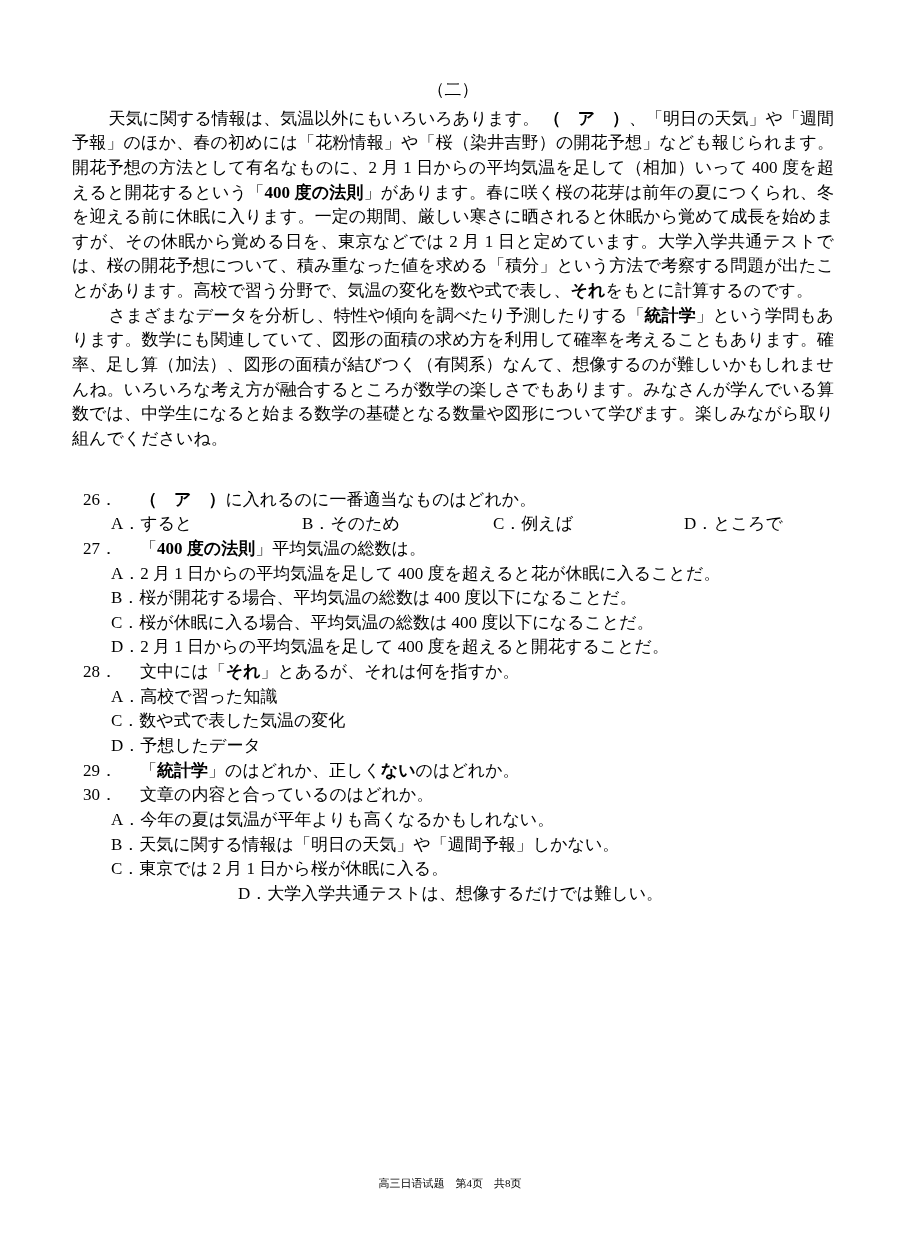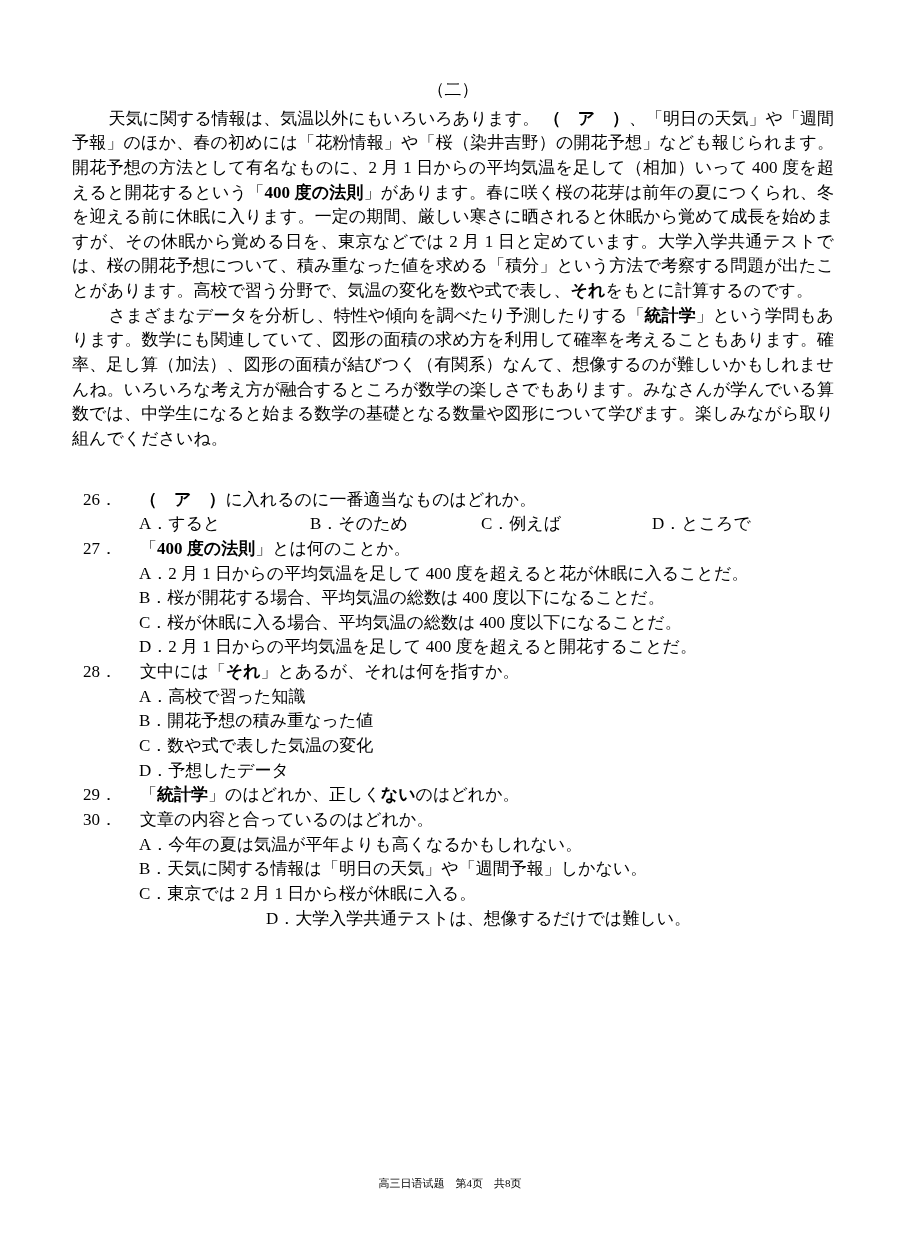--- a/index.html
+++ b/index.html
@@ -27,21 +27,21 @@
   }
   .b{font-weight:bold;}
   .u{text-underline-offset:3px;}
   .questions{
     margin-top:36px;
     margin-left:11px;
   }
   .q-head{display:flex;gap:20px;}
   .q-num{flex:0 0 auto;min-width:37px;}
   .q-stem{flex:1 1 auto;}
-  .q-options{margin-left:56px;}
+  .q-options{margin-left:28px;gap:20px;}
   .opt-row{display:flex;align-items:baseline;}
   .opt-inline{flex:0 0 auto;width:171px;white-space:nowrap;}
   .opt-inline:last-child{width:auto;}
   .opt-line{}
   .opt-center{margin-left:127px;}
   .footer{
     position:absolute;
     left:0;right:0;
     bottom:54px;
     text-align:center;
@@ -66,37 +66,36 @@
         <div class="q-options opt-row">
           <span class="opt-inline">A．すると</span>
           <span class="opt-inline">B．そのため</span>
           <span class="opt-inline">C．例えば</span>
           <span class="opt-inline">D．ところで</span>
         </div>
       </div>
       <div class="q">
         <div class="q-head">
           <span class="q-num">27．</span>
-          <span class="q-stem"><span class="">「</span><span class="b u">400 度の法則</span><span class="">」とは何のことか。</span></span>
+          <span class="q-stem"><span class="">「</span><span class="b u">400 度の法則</span><span class="">」平均気温の総数は。</span></span>
         </div>
         <div class="q-options">
           <div class="opt-line">A．2 月 1 日からの平均気温を足して 400 度を超えると花が休眠に入ることだ。</div>
           <div class="opt-line">B．桜が開花する場合、平均気温の総数は 400 度以下になることだ。</div>
           <div class="opt-line">C．桜が休眠に入る場合、平均気温の総数は 400 度以下になることだ。</div>
           <div class="opt-line">D．2 月 1 日からの平均気温を足して 400 度を超えると開花することだ。</div>
         </div>
       </div>
       <div class="q">
         <div class="q-head">
           <span class="q-num">28．</span>
           <span class="q-stem"><span class="">文中には「</span><span class="b u">それ</span><span class="">」とあるが、それは何を指すか。</span></span>
         </div>
         <div class="q-options">
           <div class="opt-line">A．高校で習った知識</div>
-          <div class="opt-line">B．開花予想の積み重なった値</div>
           <div class="opt-line">C．数や式で表した気温の変化</div>
           <div class="opt-line">D．予想したデータ</div>
         </div>
       </div>
       <div class="q">
         <div class="q-head">
           <span class="q-num">29．</span>
           <span class="q-stem"><span class="">「</span><span class="b u">統計学</span><span class="">」のはどれか、正しく</span><span class="b">ない</span><span class="">のはどれか。</span></span>
         </div>
       </div>

